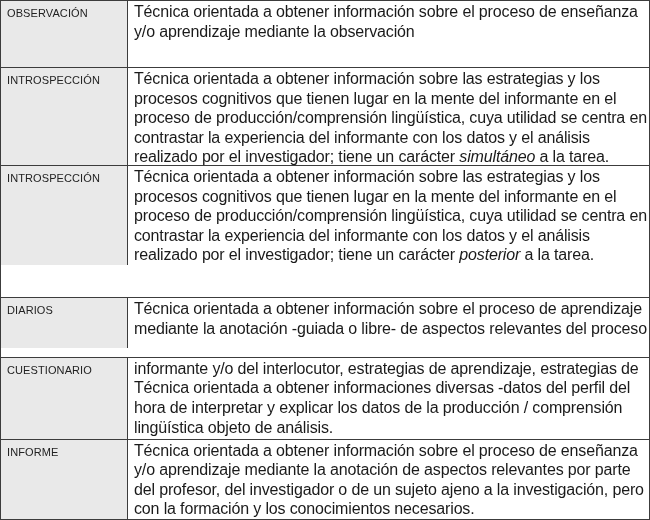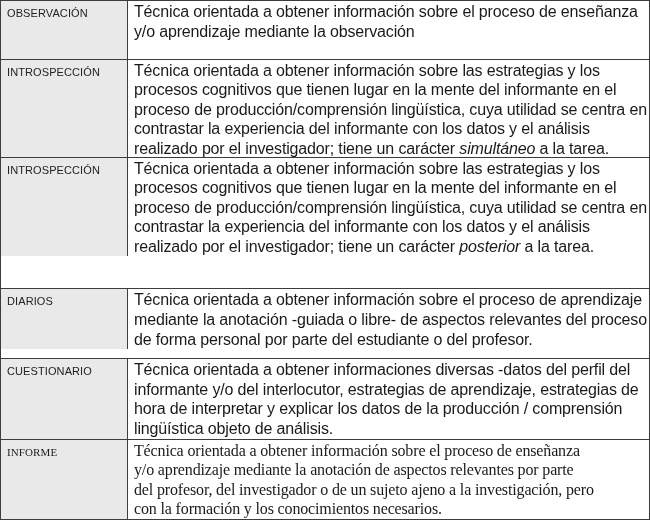--- a/index.html
+++ b/index.html
@@ -49,21 +49,21 @@
       color: #1a1a1a;
       letter-spacing: -0.15px;
     }
     .def .line { display: block; white-space: nowrap; }
     .def em { }
     .r1 { height: 81px; }
     .r2 { height: 98px; }
     .r3 { height: 100px; }
     .r4 { height: 62px; margin-top: 32px; }
     .r5 { height: 100px; margin-top: 9px; }
-    .r6 { height: 92px; font-family: Liberation Serif, serif; }
+    .r6 { height: 92px; }
   </style>
 </head>
 <body>
 
 <div class="table">
 
   <div class="row r1">
     <div class="term">OBSERVACIÓN</div>
     <div class="def">
       <span class="line">Técnica orientada a obtener información sobre el proceso de enseñanza</span>
@@ -91,29 +91,28 @@
       <span class="line">contrastar la experiencia del informante con los datos y el análisis</span>
       <span class="line"><span>realizado por el investigador; tiene un carácter </span><em>posterior</em><span> a la tarea.</span></span>
     </div>
   </div>
 
   <div class="row r4">
     <div class="term">DIARIOS</div>
     <div class="def">
       <span class="line">Técnica orientada a obtener información sobre el proceso de aprendizaje</span>
       <span class="line">mediante la anotación -guiada o libre- de aspectos relevantes del proceso</span>
-      <span class="line">de forma personal por parte del estudiante o del profesor.</span>
     </div>
   </div>
 
   <div class="row r5">
     <div class="term">CUESTIONARIO</div>
     <div class="def">
+      <span class="line">informante y/o del interlocutor, estrategias de aprendizaje, estrategias de</span>
       <span class="line">Técnica orientada a obtener informaciones diversas -datos del perfil del</span>
-      <span class="line">informante y/o del interlocutor, estrategias de aprendizaje, estrategias de</span>
       <span class="line">hora de interpretar y explicar los datos de la producción / comprensión</span>
       <span class="line">lingüística objeto de análisis.</span>
     </div>
   </div>
 
   <div class="row r6">
     <div class="term">INFORME</div>
     <div class="def">
       <span class="line">Técnica orientada a obtener información sobre el proceso de enseñanza</span>
       <span class="line">y/o aprendizaje mediante la anotación de aspectos relevantes por parte</span>

